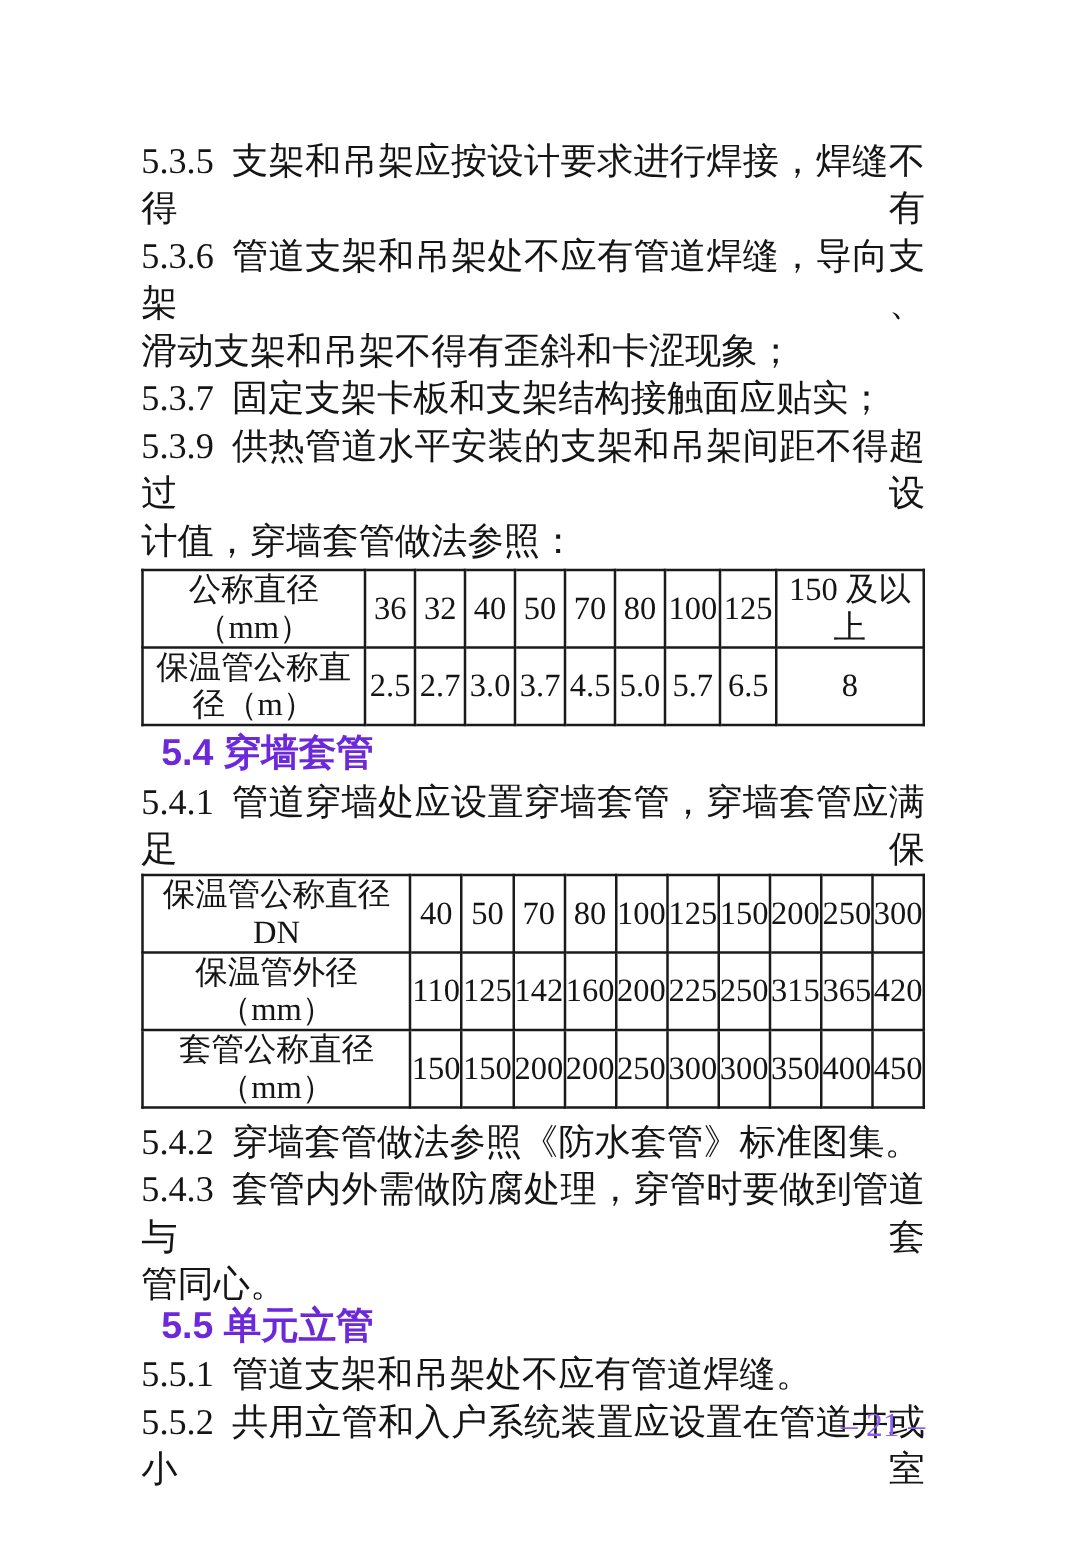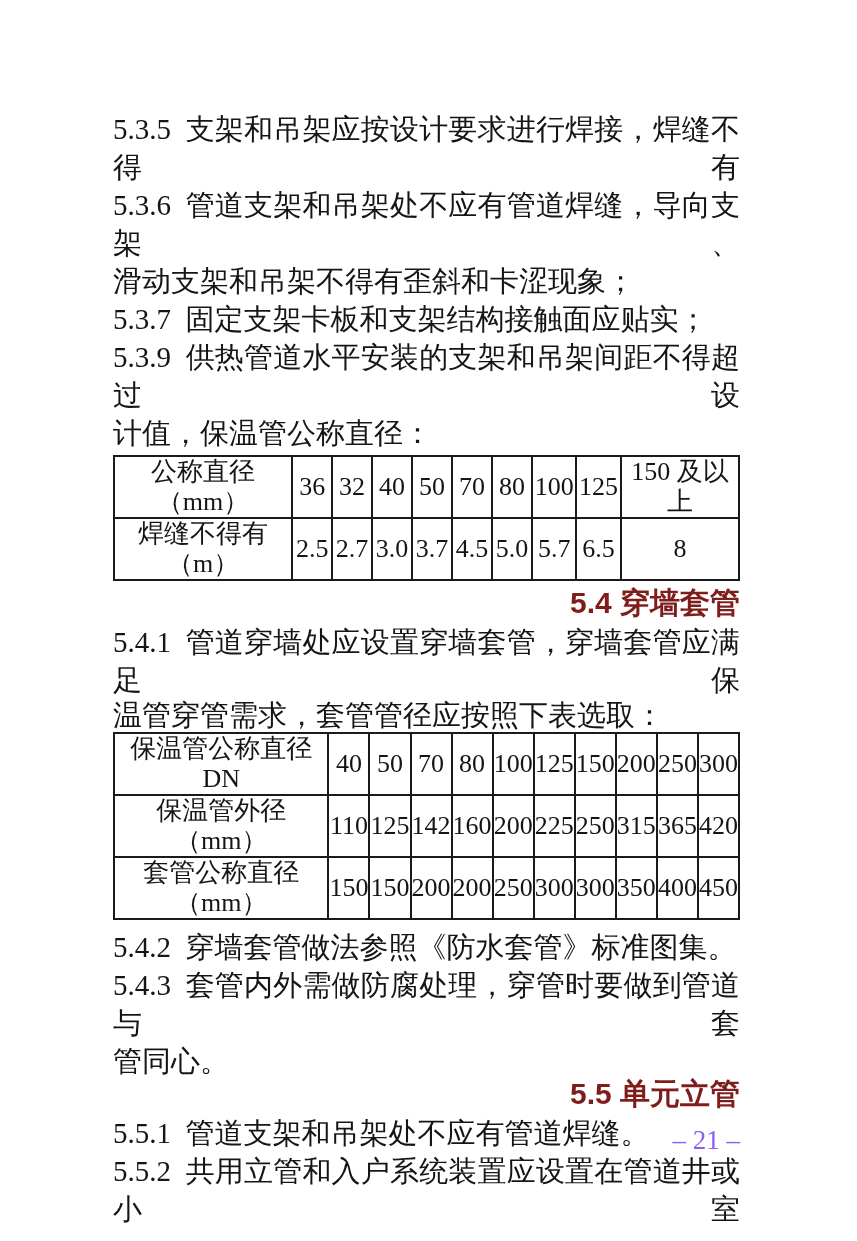--- a/index.html
+++ b/index.html
@@ -19,22 +19,22 @@
     font-family:"Liberation Serif","DejaVu Serif",serif;
     font-size:29px;line-height:38px;
     text-align:justify;
     color:#151515;
   }
   .line.full{ text-align-last:justify;font-family:Liberation Serif, serif; }
   .heading{
     font-family:"Liberation Sans","DejaVu Sans",sans-serif;
     font-weight:bold;
     font-size:30px;line-height:40px;
-    color:#7f1d1d;
-    text-align:right;
+    color:#6d28d9;
+    text-align:left;
     margin-left:16px;
   }
   table{
     border-collapse:collapse;
     width:100%;
     table-layout:fixed;
     border:1px solid #1a1a1a;
   }
   td{
     border:2px solid #1a1a1a;
@@ -65,21 +65,21 @@
 </head>
 <body>
 
 <div class="page" data-name="document-page">
   <div class="content" id="doc-content" data-name="document-content">
       <div class="line full" data-name="clause-5.3.5-line-1">5.3.5 支架和吊架应按设计要求进行焊接，焊缝不得有</div>
       <div class="line full" data-name="clause-5.3.6-line-1">5.3.6 管道支架和吊架处不应有管道焊缝，导向支架、</div>
       <div class="line" data-name="clause-5.3.6-line-2">滑动支架和吊架不得有歪斜和卡涩现象；</div>
       <div class="line" data-name="clause-5.3.7-line">5.3.7 固定支架卡板和支架结构接触面应贴实；</div>
       <div class="line full" data-name="clause-5.3.9-line-1">5.3.9 供热管道水平安装的支架和吊架间距不得超过设</div>
-      <div class="line" data-name="clause-5.3.9-line-2">计值，保温管公称直径：</div>
+      <div class="line" data-name="clause-5.3.9-line-2">计值，穿墙套管做法参照：</div>
       <table data-name="support-spacing-table">
         <colgroup>
           <col style="width: 28.5%;">
           <col style="width: 6.4%;">
           <col style="width: 6.4%;">
           <col style="width: 6.4%;">
           <col style="width: 6.4%;">
           <col style="width: 6.4%;">
           <col style="width: 6.4%;">
           <col style="width: 7.1%;">
@@ -93,36 +93,35 @@
             <td data-name="table-cell">32</td>
             <td data-name="table-cell">40</td>
             <td data-name="table-cell">50</td>
             <td data-name="table-cell">70</td>
             <td data-name="table-cell">80</td>
             <td data-name="table-cell">100</td>
             <td data-name="table-cell">125</td>
             <td data-name="table-cell">150 及以上</td>
           </tr>
           <tr data-name="table-row">
-            <td data-name="row-header-cell">焊缝不得有（m）</td>
+            <td data-name="row-header-cell">保温管公称直径（m）</td>
             <td data-name="table-cell">2.5</td>
             <td data-name="table-cell">2.7</td>
             <td data-name="table-cell">3.0</td>
             <td data-name="table-cell">3.7</td>
             <td data-name="table-cell">4.5</td>
             <td data-name="table-cell">5.0</td>
             <td data-name="table-cell">5.7</td>
             <td data-name="table-cell">6.5</td>
             <td data-name="table-cell">8</td>
           </tr>
         </tbody>
       </table>
       <div class="heading" data-name="heading-5.4">5.4 穿墙套管</div>
       <div class="line full" data-name="clause-5.4.1-line-1">5.4.1 管道穿墙处应设置穿墙套管，穿墙套管应满足保</div>
-      <div class="line" data-name="clause-5.4.1-line-2">温管穿管需求，套管管径应按照下表选取：</div>
       <table data-name="sleeve-sizing-table">
         <colgroup>
           <col style="width: 34.3%;">
           <col style="width: 6.57%;">
           <col style="width: 6.57%;">
           <col style="width: 6.57%;">
           <col style="width: 6.57%;">
           <col style="width: 6.57%;">
           <col style="width: 6.57%;">
           <col style="width: 6.57%;">

